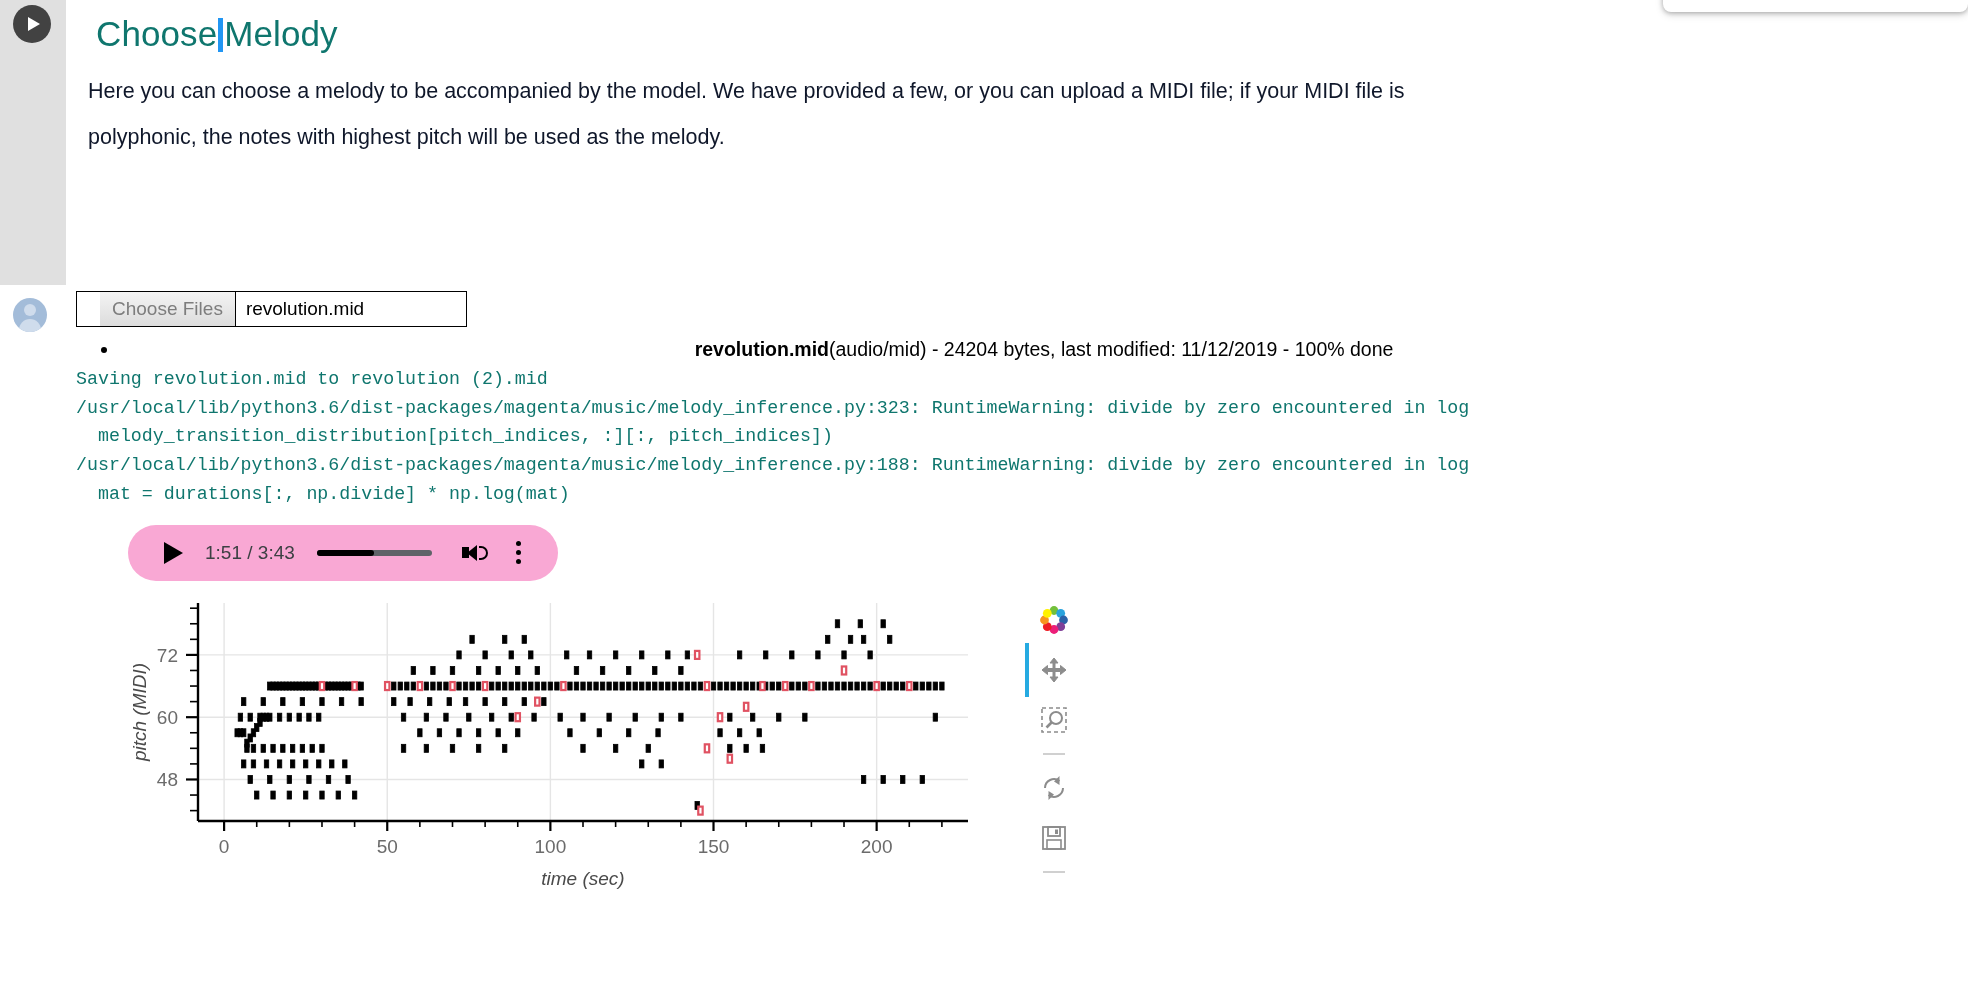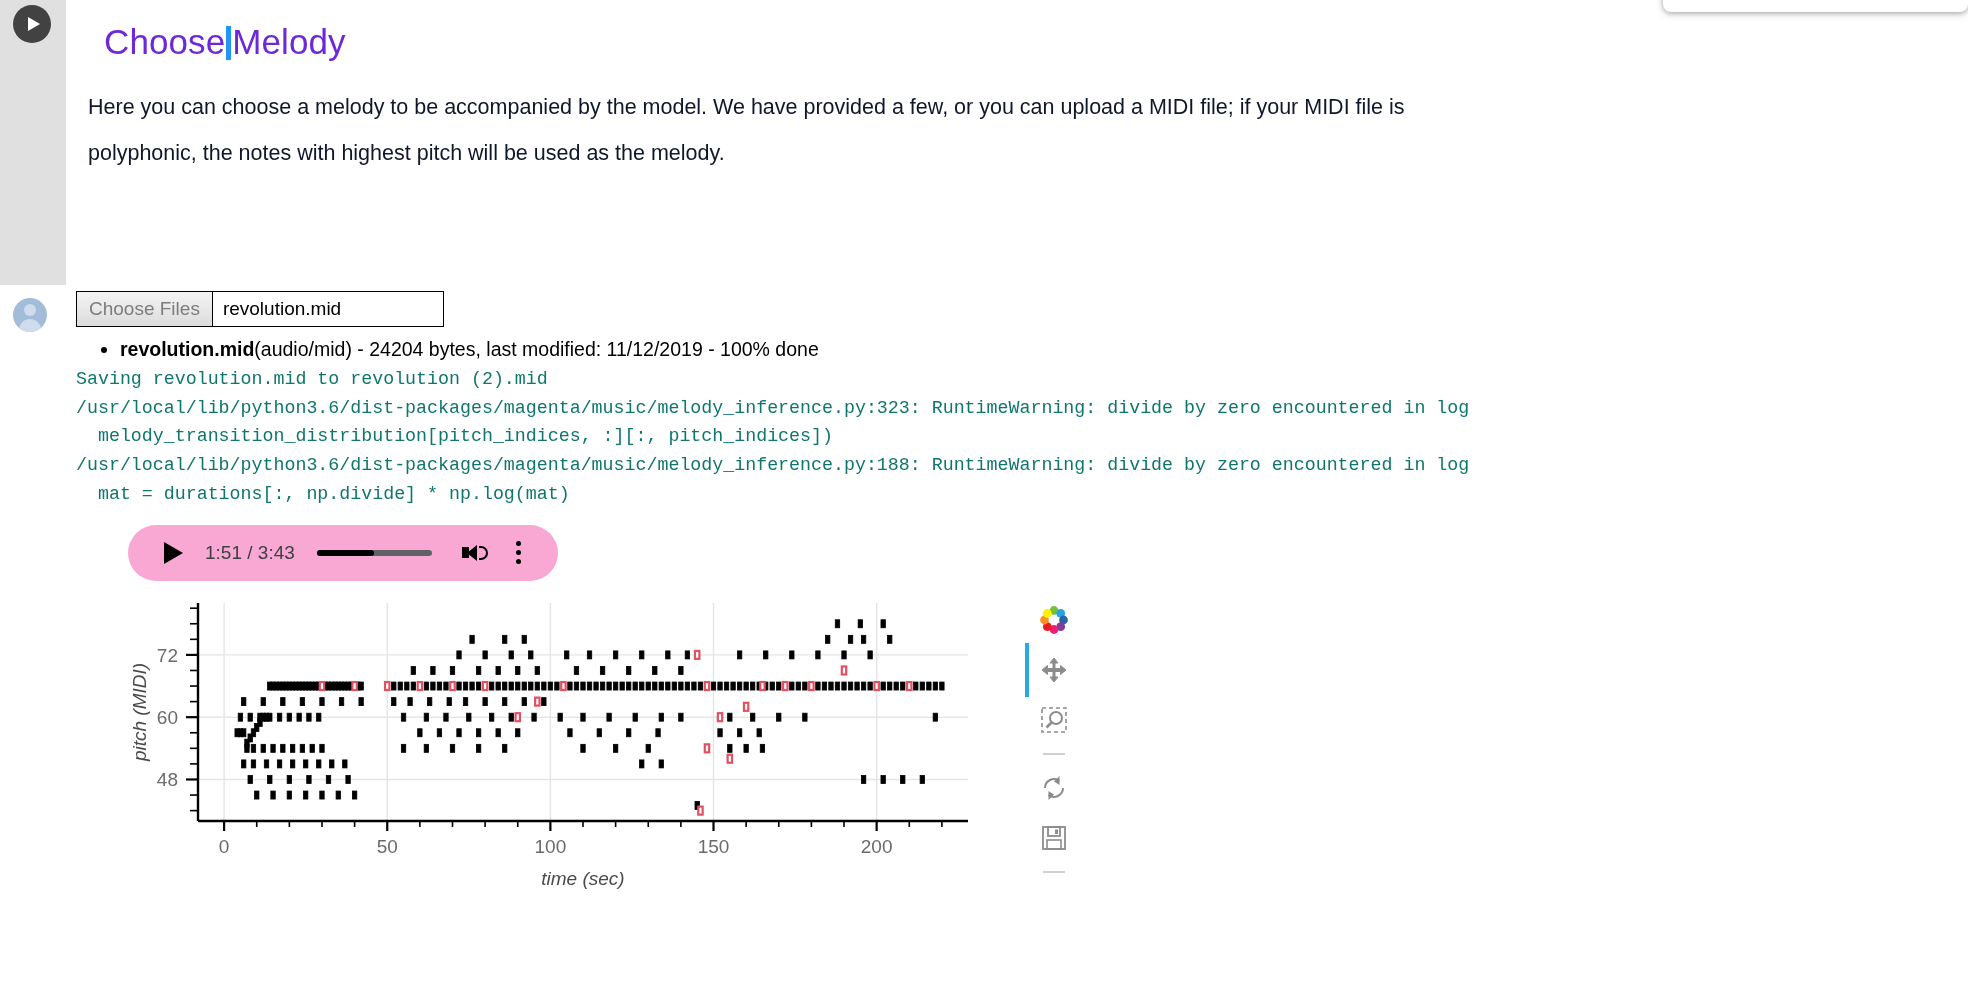--- a/index.html
+++ b/index.html
@@ -64,22 +64,22 @@
     position: absolute;
     left: 66px;
     top: 0;
     right: 0;
     padding: 0 22px;
   }
 
   .page-title {
     font-size: 35px;
     font-weight: 400;
-    color: #6d28d9;
-    margin: 16px;
+    color: #0f766e;
+    margin: 8px;
     padding: 0;
     line-height: 52px;
     letter-spacing: .1px;
     position: relative;
     display: inline-block;
   }
   .caret {
     display: inline-block;
     width: 5px;
     height: 34px;
@@ -184,20 +184,21 @@
 
   
   .file-picker {
     display: inline-flex;
     align-items: stretch;
     border: 1.5px solid #000000;
     background: #ffffff;
     height: 36px;
     margin-left: 10px;
     margin-top: 6px;
+    padding-left: 23px;
   }
   .choose-files-btn {
     background: linear-gradient(#f4f4f4, #dcdcdc);
     border-right: 1.5px solid #000000;
     padding: 0 12px;
     display: flex;
     align-items: center;
     font-size: 19px;
     color: #7d7d7d;
     cursor: pointer;
@@ -209,20 +210,21 @@
     font-size: 19px;
     color: #000000;
     min-width: 230px;
   }
 
   
   .file-info-list {
     margin: 8px 0 0 0;
     padding-left: 54px;
     list-style: disc;
+    text-align: center;
   }
   .file-info-list li {
     font-size: 19.5px;
     color: #000000;
     line-height: 28px;
   }
   .file-info-list li b { font-weight: 700; }
 
   
   .stream {

